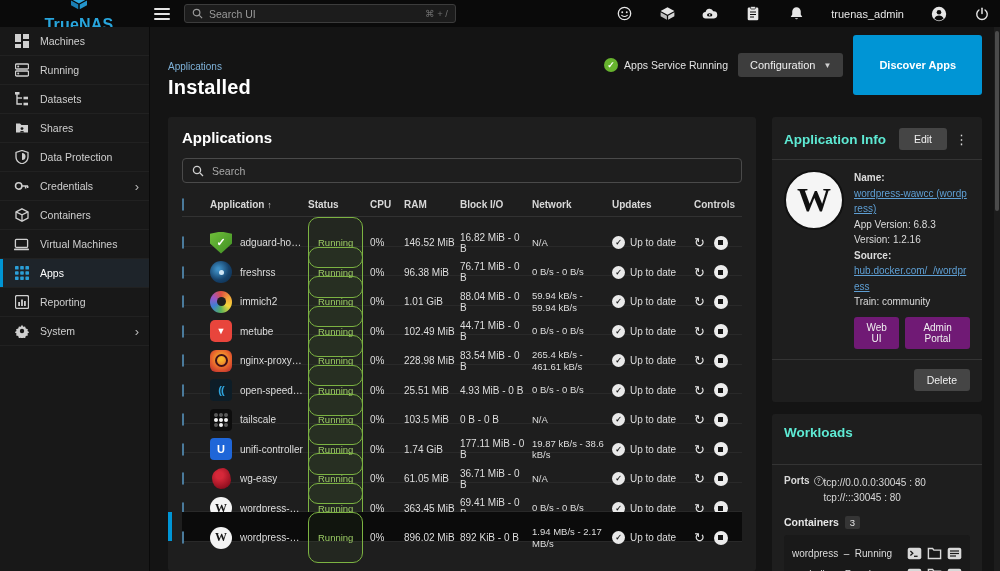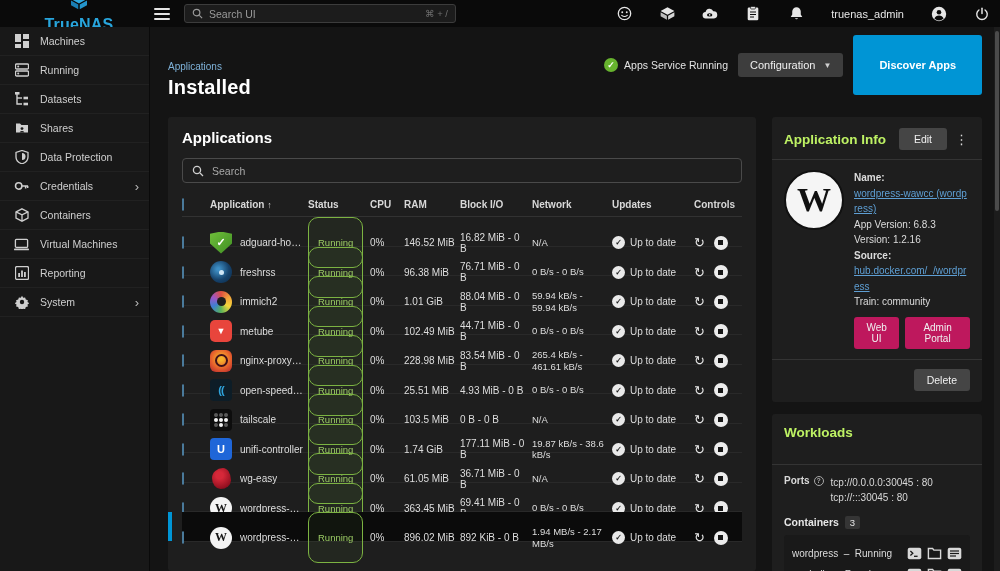--- a/index.html
+++ b/index.html
@@ -104,36 +104,36 @@
   .ic-unifi { border-radius:4px; background:#1f66d8; color:#fff; font-size:11px; }
   .ic-wgeasy { background:radial-gradient(circle at 40% 35%,#d62839 20%,#8f0f1f 75%);
     border-radius:58% 42% 55% 45% / 48% 58% 42% 52%; width:19px; height:21px; }
   .ic-wordpress { border-radius:50%; background:#f4f4f4; color:#161616; font-size:12px;
     font-family:"Liberation Serif", serif; }
 
   
   .right-col { width:210px; flex:0 0 210px; display:flex; flex-direction:column; gap:12px; }
   .panel { padding:11px 12px; }
   .panel-head { display:flex; align-items:center; justify-content:space-between; margin-bottom:9px; }
-  .panel-title { font-size:13.5px; font-weight:700; color:#bef264; }
+  .panel-title { font-size:13.5px; font-weight:700; color:#5eead4; }
   .panel-divider { height:1px; background:#343434; margin:0 -12px 10px -12px; }
   .btn-edit { background:#454545; color:#f0f0f0; font-size:10.5px; padding:5px 15px; }
   .kebab { color:#dcdcdc; font-size:13px; cursor:pointer; padding:0 2px; }
   .info-body { display:flex; gap:10px; }
   .wp-logo { width:60px; height:60px; border-radius:50%; background:#f5f5f5; color:#111;
     display:flex; align-items:center; justify-content:center; font-size:34px; font-weight:700;
     font-family:"Liberation Serif", serif; flex:0 0 60px; border:2px solid #111; }
   .info-list { font-size:10px; color:#dcdcdc; line-height:1.55; min-width:0; }
   .ilink { color:#5e9fd4; text-decoration:underline; cursor:pointer; word-break:break-all; display:block; }
   .info-btns { display:flex; gap:6px; margin-top:7px; }
-  .btn-small { background:#be185d; color:#f0f0f0; font-size:10px; padding:5px 9px; }
+  .btn-small { background:#701a75; color:#f0f0f0; font-size:10px; padding:5px 9px; }
   .delete-row { display:flex; justify-content:flex-end; padding-top:9px; }
   .btn-delete { background:#454545; color:#f0f0f0; font-size:10.5px; padding:5px 13px; }
 
-  .ports-row { display:flex; gap:7px; font-size:10px; color:#d9d9d9; }
+  .ports-row { display:flex; font-size:10px; color:#d9d9d9; }
   .ports-label { display:flex; align-items:flex-start; gap:4px; font-weight:700; white-space:nowrap; }
   .qmark { width:10px; height:10px; border:1px solid #a8a8a8; border-radius:50%; color:#a8a8a8;
     font-size:7px; display:inline-flex; align-items:center; justify-content:center; margin-top:1px; }
   .ports-vals div { line-height:1.55; }
   .containers-label { font-size:10.5px; font-weight:700; color:#e6e6e6; margin:10px 0 6px 0;
     display:flex; align-items:center; gap:6px; }
   .count-badge { background:#353535; color:#e6e6e6; font-size:9.5px; font-weight:400; padding:1px 5px; border-radius:2px; }
   .containers-box { background:#191919; border-radius:3px; padding:8px 6px; }
   .container-row { display:flex; align-items:center; font-size:10px; color:#dcdcdc; padding:4px 2px; }
   .container-name { min-width:0; }
@@ -309,20 +309,38 @@
         </div>
         <div class="nav-item">
           <span class="nicon">
             <svg width="15" height="13" viewBox="0 0 16 13">
               <rect x="1.5" y="1" width="13" height="8.5" rx="1" fill="none" stroke="currentColor" stroke-width="1.4"></rect>
               <rect x="0" y="10.8" width="16" height="1.8" rx="0.9" fill="currentColor"></rect>
             </svg>
           </span>
           <span>Virtual Machines</span>
         </div>
+        <div class="nav-item active">
+          <span class="nicon">
+            <svg width="14" height="14" viewBox="0 0 14 14">
+              <g fill="currentColor">
+                <rect x="0" y="0" width="3.6" height="3.6" rx="0.7"></rect>
+                <rect x="5.2" y="0" width="3.6" height="3.6" rx="0.7"></rect>
+                <rect x="10.4" y="0" width="3.6" height="3.6" rx="0.7"></rect>
+                <rect x="0" y="5.2" width="3.6" height="3.6" rx="0.7"></rect>
+                <rect x="5.2" y="5.2" width="3.6" height="3.6" rx="0.7"></rect>
+                <rect x="10.4" y="5.2" width="3.6" height="3.6" rx="0.7"></rect>
+                <rect x="0" y="10.4" width="3.6" height="3.6" rx="0.7"></rect>
+                <rect x="5.2" y="10.4" width="3.6" height="3.6" rx="0.7"></rect>
+                <rect x="10.4" y="10.4" width="3.6" height="3.6" rx="0.7"></rect>
+              </g>
+            </svg>
+          </span>
+          <span>Apps</span>
+        </div>
         <div class="nav-item">
           <span class="nicon">
             <svg width="14" height="14" viewBox="0 0 14 14">
               <rect x="0.5" y="0.5" width="13" height="13" rx="1.5" fill="none" stroke="currentColor" stroke-width="1.3"></rect>
               <rect x="3.2" y="7" width="1.8" height="4" fill="currentColor"></rect>
               <rect x="6.1" y="4.5" width="1.8" height="6.5" fill="currentColor"></rect>
               <rect x="9" y="6" width="1.8" height="5" fill="currentColor"></rect>
             </svg>
           </span>
           <span>Reporting</span>

